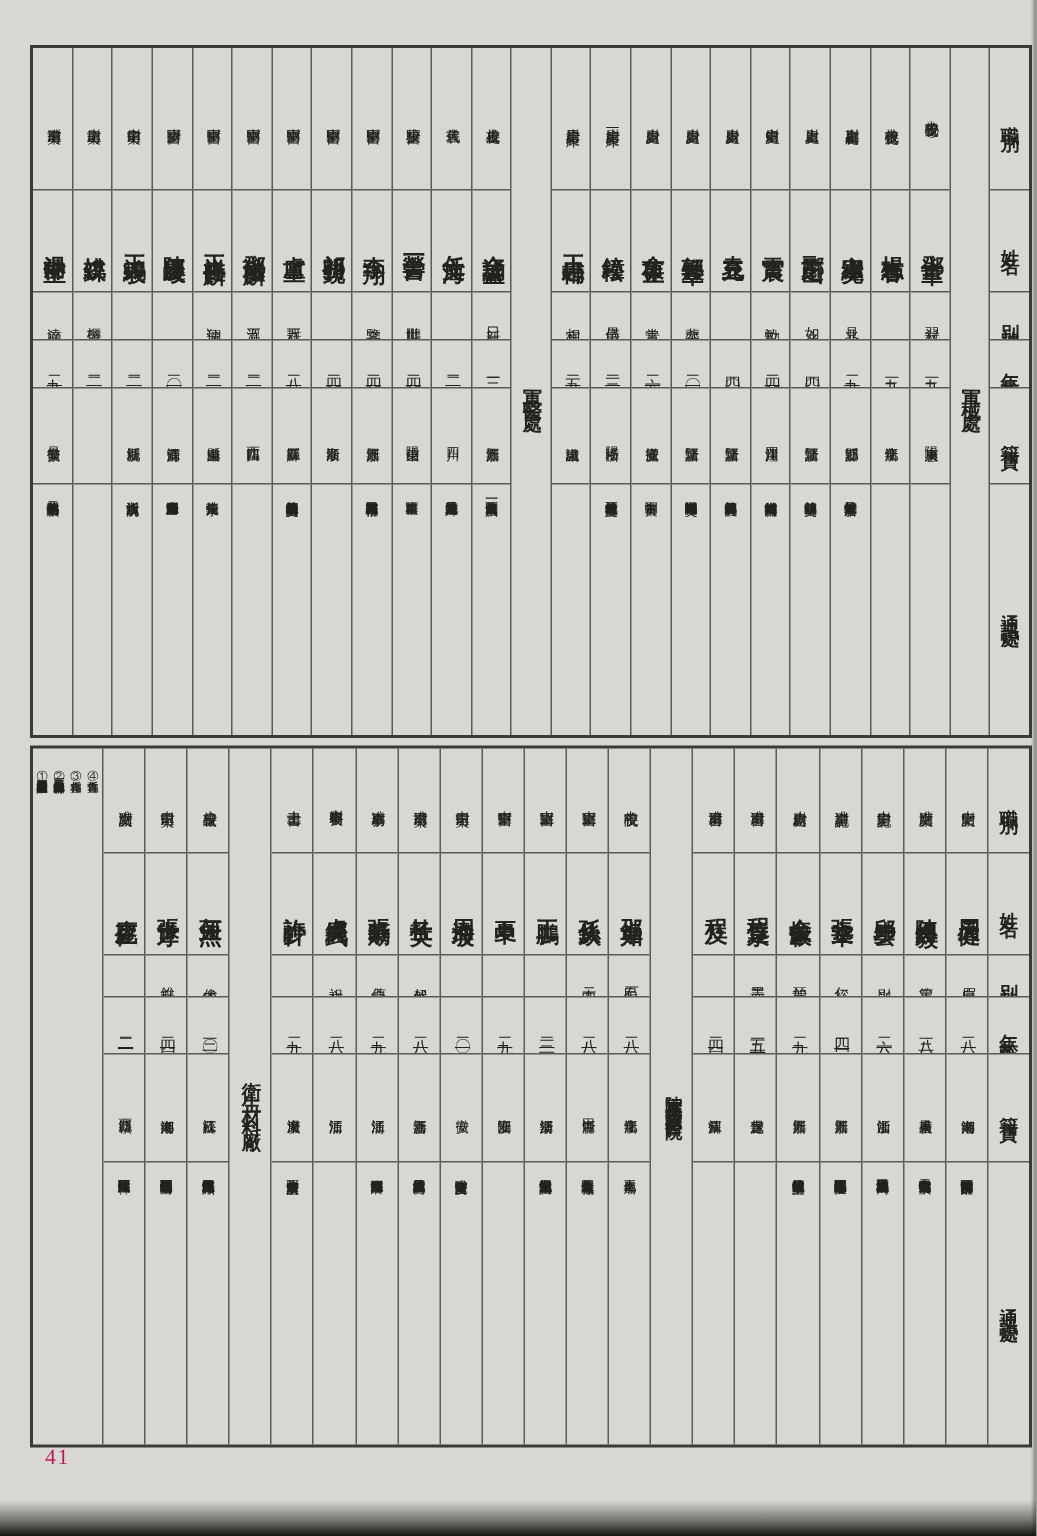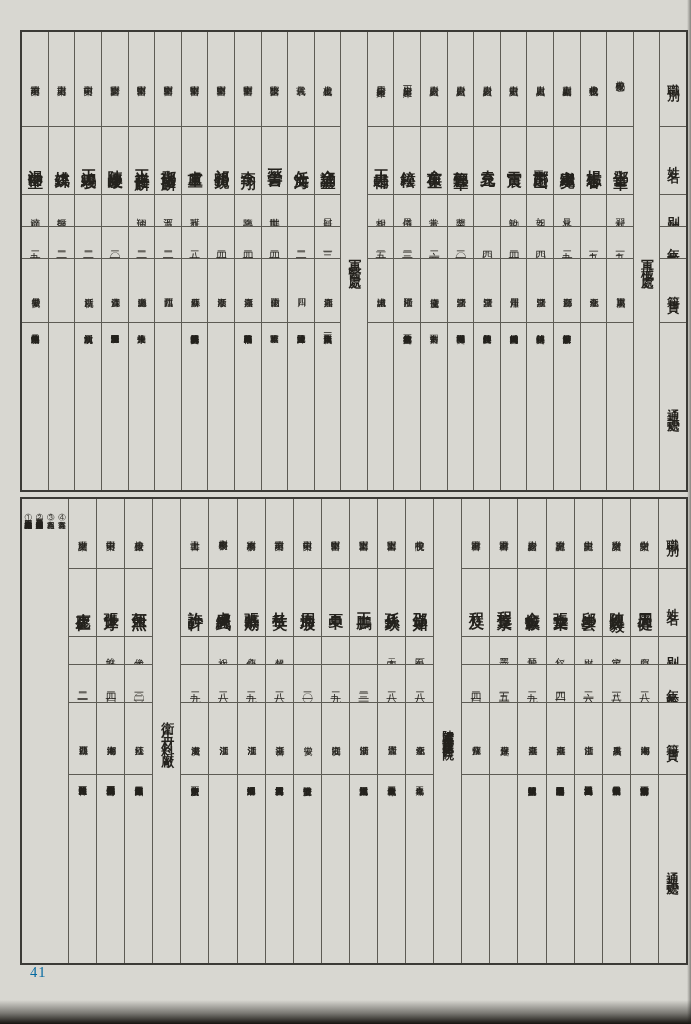--- a/index.html
+++ b/index.html
@@ -43,21 +43,21 @@
   .c-addr{font-size:8.5px;align-items:flex-start;padding-top:5px;}
   .c-addr .vt{line-height:1.12;letter-spacing:0;}
   .c-section{font-size:13px;font-weight:bold;}
   .c-section .vt{letter-spacing:8px;}
   .c-section-long{font-size:11.5px;}
   .c-section-long .vt{letter-spacing:2px;}
   .c-notes{font-size:7.5px;align-items:flex-start;padding-top:8px;}
   .c-notes .vt{white-space:pre-line;line-height:1.5;letter-spacing:0;}
   .page-number{
     position:absolute;left:30px;top:964px;font-size:14.5px;
-    color:#0369a1;letter-spacing:1px;text-align:center;
+    color:#be185d;letter-spacing:1px;text-align:center;
   }
   .scan-bottom{
     position:absolute;left:0;right:0;bottom:0;height:24px;
     background:linear-gradient(to bottom, rgba(28,26,22,0) 0%, rgba(28,26,22,0.5) 55%, #15130f 100%);
   }
   .scan-right{
     position:absolute;top:0;right:0;bottom:0;width:4px;
     background:linear-gradient(to right, rgba(28,26,22,0), rgba(28,26,22,0.45));
   }
 </style>

